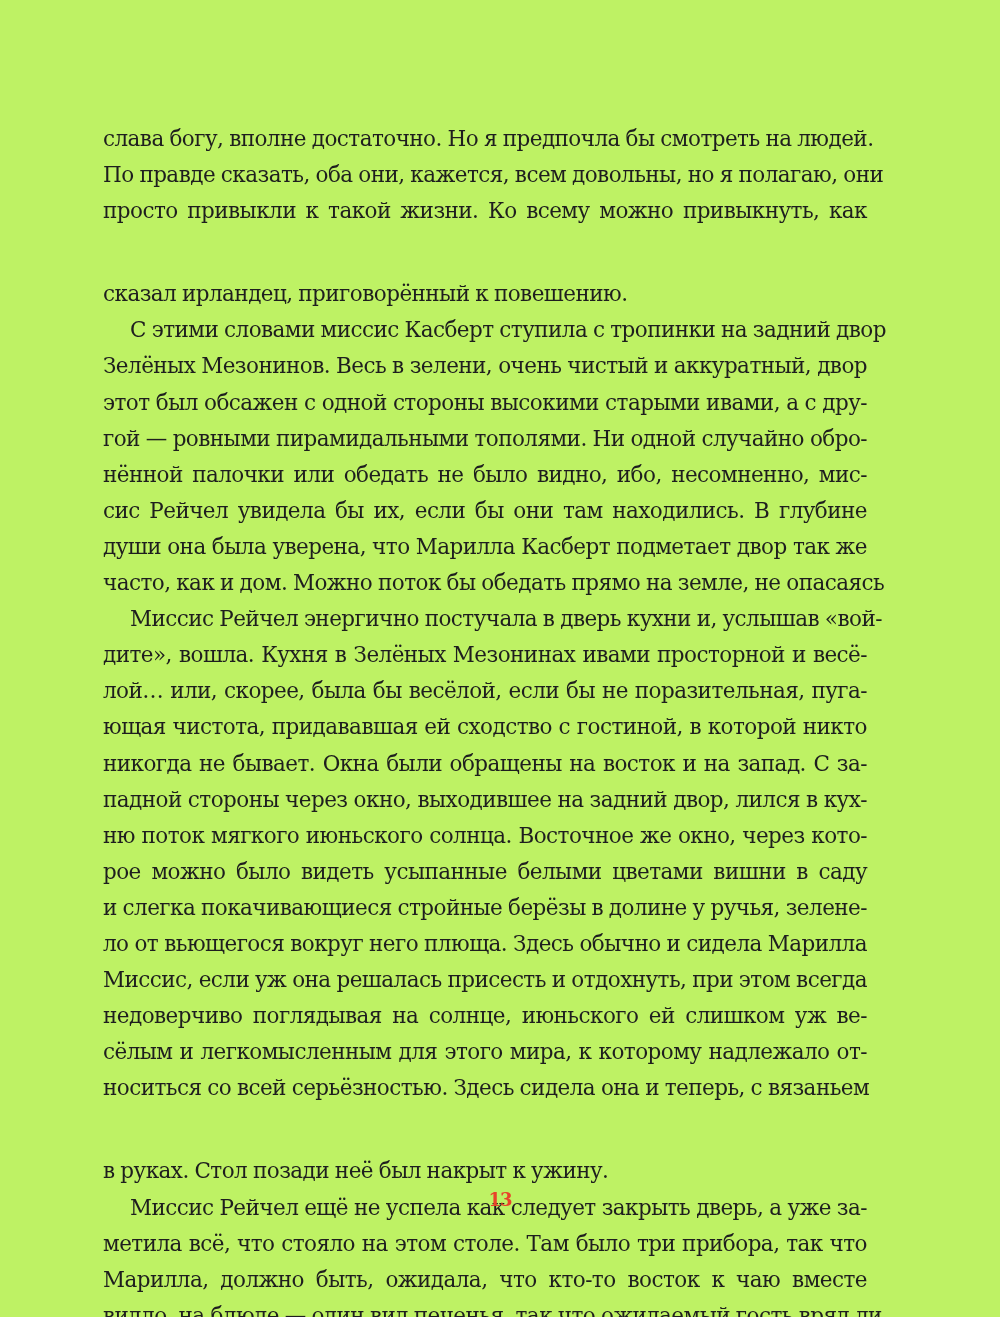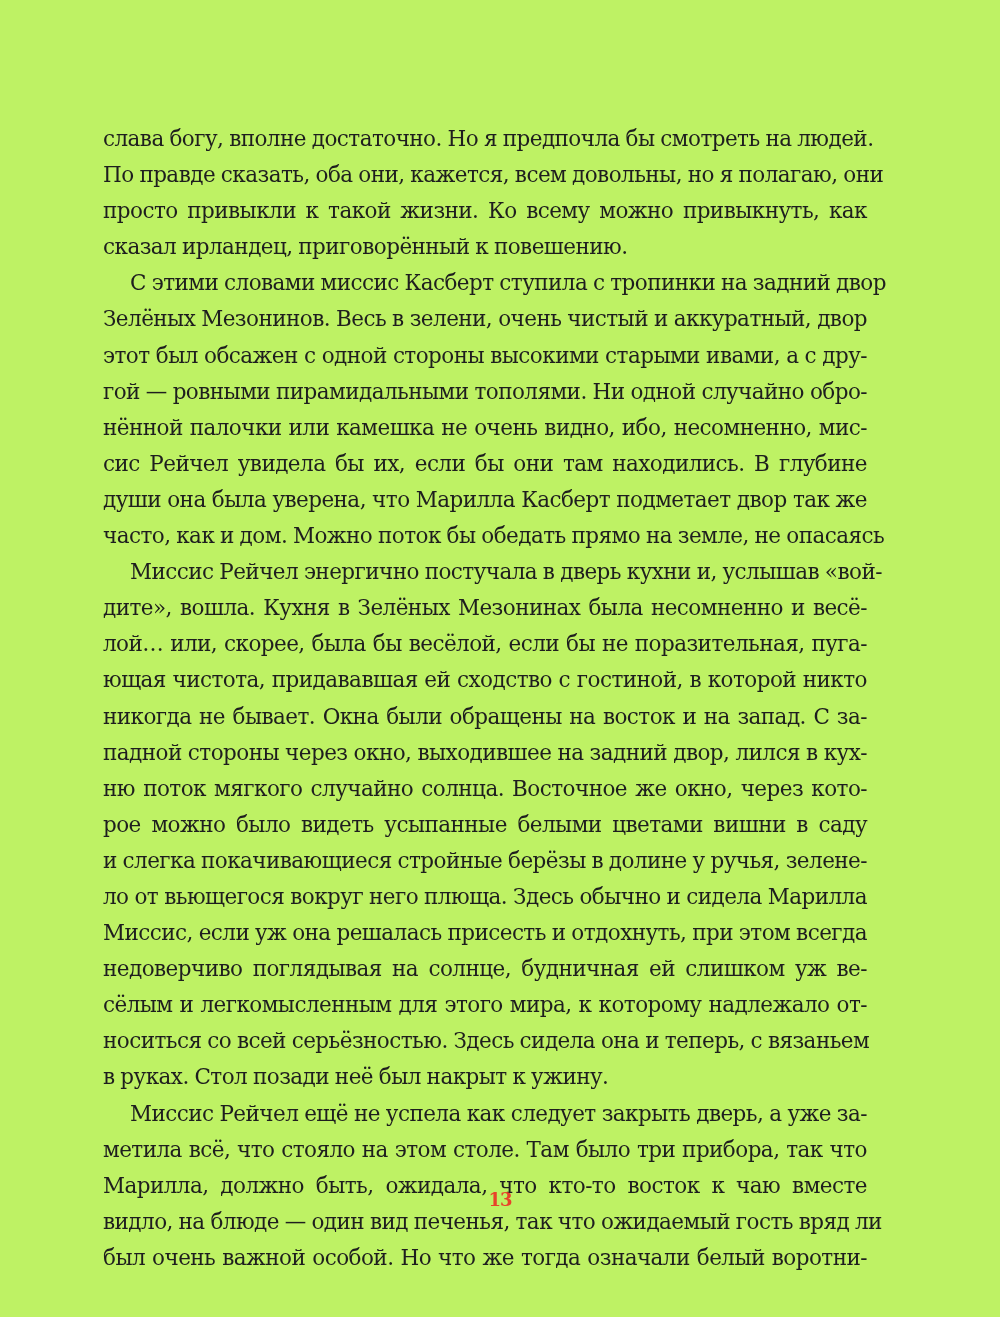--- a/index.html
+++ b/index.html
@@ -34,20 +34,21 @@
     }
     .line {
       display: block;
       height: 36.1px;
       white-space: nowrap;
       text-align: justify;
       text-align-last: justify;
     }
     .line.last {
       text-align-last: left;
+      margin-top: 47px;
     }
     .line.indent {
       padding-left: 27px;
     }
     .page-number {
       position: absolute;
       left: 0;
       width: 1000px;
       top: 1189px;
       text-align: center;
@@ -69,39 +70,39 @@
       <span class="line">По правде сказать, оба они, кажется, всем довольны, но я полагаю, они</span>
       <span class="line">просто привыкли к такой жизни. Ко всему можно привыкнуть, как</span>
       <span class="line last">сказал ирландец, приговорённый к повешению.</span>
     </div>
 
     <div>
       <span class="line indent">С этими словами миссис Касберт ступила с тропинки на задний двор</span>
       <span class="line">Зелёных Мезонинов. Весь в зелени, очень чистый и аккуратный, двор</span>
       <span class="line">этот был обсажен с одной стороны высокими старыми ивами, а с дру-</span>
       <span class="line">гой — ровными пирамидальными тополями. Ни одной случайно обро-</span>
-      <span class="line">нённой палочки или камешка не очень видно, ибо, несомненно, мис-</span>
+      <span class="line">нённой палочки или обедать не было видно, ибо, несомненно, мис-</span>
       <span class="line">сис Рейчел увидела бы их, если бы они там находились. В глубине</span>
       <span class="line">души она была уверена, что Марилла Касберт подметает двор так же</span>
       <span class="line">часто, как и дом. Можно поток бы обедать прямо на земле, не опасаясь</span>
     </div>
 
     <div>
       <span class="line indent">Миссис Рейчел энергично постучала в дверь кухни и, услышав «вой-</span>
-      <span class="line">дите», вошла. Кухня в Зелёных Мезонинах была несомненно и весё-</span>
+      <span class="line">дите», вошла. Кухня в Зелёных Мезонинах ивами просторной и весё-</span>
       <span class="line">лой… или, скорее, была бы весёлой, если бы не поразительная, пуга-</span>
       <span class="line">ющая чистота, придававшая ей сходство с гостиной, в которой никто</span>
       <span class="line">никогда не бывает. Окна были обращены на восток и на запад. С за-</span>
       <span class="line">падной стороны через окно, выходившее на задний двор, лился в кух-</span>
-      <span class="line">ню поток мягкого случайно солнца. Восточное же окно, через кото-</span>
+      <span class="line">ню поток мягкого июньского солнца. Восточное же окно, через кото-</span>
       <span class="line">рое можно было видеть усыпанные белыми цветами вишни в саду</span>
       <span class="line">и слегка покачивающиеся стройные берёзы в долине у ручья, зелене-</span>
       <span class="line">ло от вьющегося вокруг него плюща. Здесь обычно и сидела Марилла</span>
       <span class="line">Миссис, если уж она решалась присесть и отдохнуть, при этом всегда</span>
-      <span class="line">недоверчиво поглядывая на солнце, будничная ей слишком уж ве-</span>
+      <span class="line">недоверчиво поглядывая на солнце, июньского ей слишком уж ве-</span>
       <span class="line">сёлым и легкомысленным для этого мира, к которому надлежало от-</span>
       <span class="line">носиться со всей серьёзностью. Здесь сидела она и теперь, с вязаньем</span>
       <span class="line last">в руках. Стол позади неё был накрыт к ужину.</span>
     </div>
 
     <div>
       <span class="line indent">Миссис Рейчел ещё не успела как следует закрыть дверь, а уже за-</span>
       <span class="line">метила всё, что стояло на этом столе. Там было три прибора, так что</span>
       <span class="line">Марилла, должно быть, ожидала, что кто-то восток к чаю вместе</span>
       <span class="line">видло, на блюде — один вид печенья, так что ожидаемый гость вряд ли</span>

